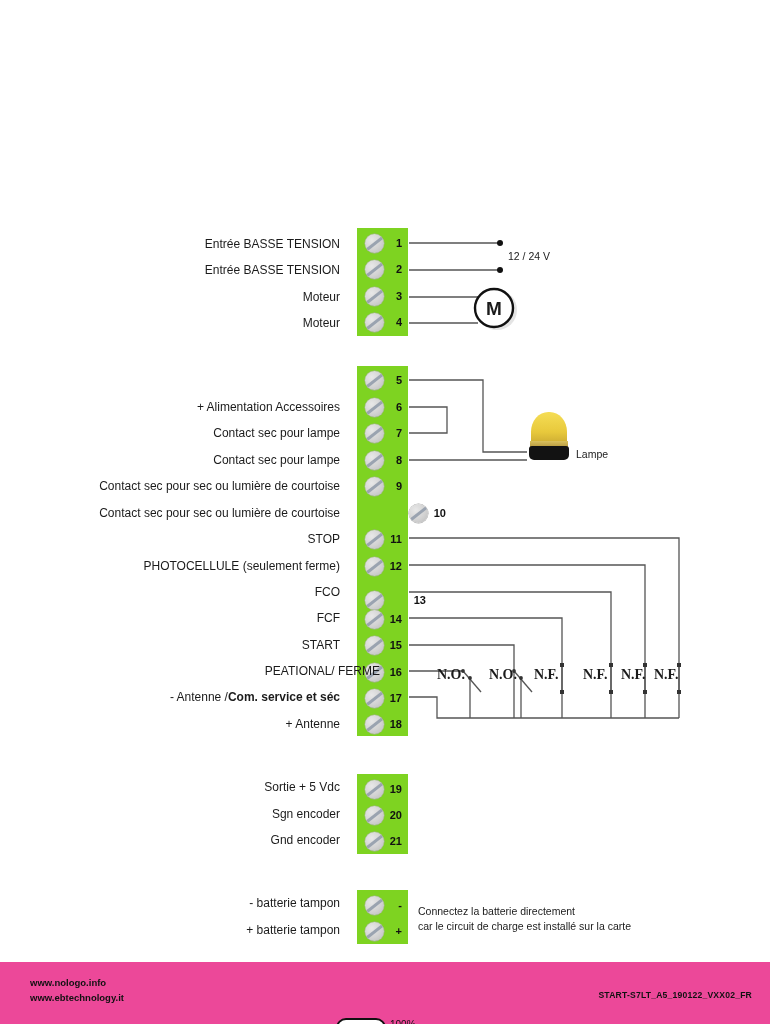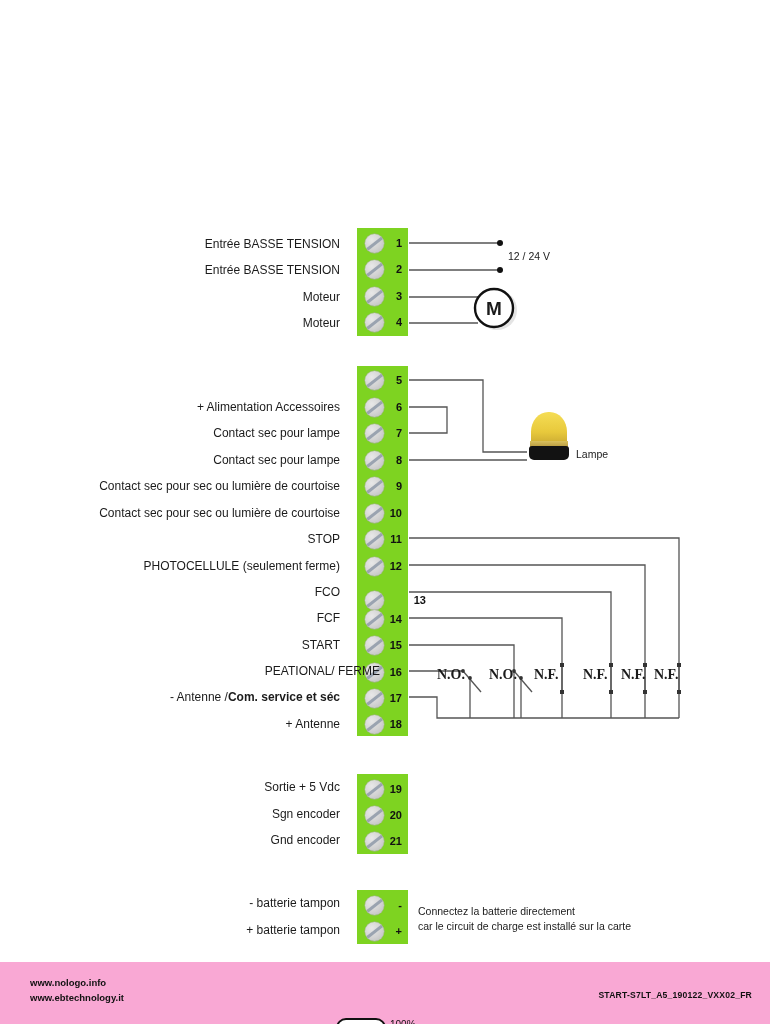--- a/index.html
+++ b/index.html
@@ -12,21 +12,21 @@
   .header{position:absolute;left:0;top:0;width:770px;height:200px;background:#d1dedf;}
   .title{position:absolute;left:0;top:28px;width:770px;text-align:center;
          font-size:64px;font-weight:700;letter-spacing:-1px;line-height:1;
          font-family:"Liberation Sans","DejaVu Sans",sans-serif;
          transform:scaleX(.82);transform-origin:center center;color:#111;}
   .subtitle{position:absolute;left:0;top:116px;width:770px;text-align:center;
             font-size:19px;font-weight:700;letter-spacing:.3px;color:#111;
             transform:scaleX(.9);transform-origin:center center;}
 
   
-  .footer{position:absolute;left:0;top:962px;width:770px;height:62px;background:#f9a8d4;}
+  .footer{position:absolute;left:0;top:962px;width:770px;height:62px;background:#ec4899;}
   .foot-links{position:absolute;left:30px;top:14px;font-size:9.5px;font-weight:700;
               line-height:1.55;color:#111;}
   .foot-code{position:absolute;right:18px;top:28px;font-size:8.6px;font-weight:700;
              letter-spacing:.2px;color:#111;}
   .badge{position:absolute;left:336px;top:978px;display:flex;align-items:center;gap:4px;margin-top:40px;}
   .badge-pill{width:46px;height:20px;border:2.5px solid #111;border-radius:10px;
               display:flex;align-items:center;justify-content:center;gap:3px;background:#fff;}
   .dot{width:8px;height:8px;border-radius:50%;}
   .dot.g{background:#4ca64c;}
   .dot.w{background:#fff;border:1px solid #bbb;}
@@ -195,21 +195,21 @@
         <span class="tnum">7</span>
       </div>
     <div class="trow" style="top:81px;">
         <span class="screw"></span>
         <span class="tnum">8</span>
       </div>
     <div class="trow" style="top:107px;">
         <span class="screw"></span>
         <span class="tnum">9</span>
       </div>
-    <div class="trow" style="top:134px;">
+    <div class="trow" style="top:134px;margin-left:44px;">
         <span class="screw"></span>
         <span class="tnum">10</span>
       </div>
     <div class="trow" style="top:160px;">
         <span class="screw"></span>
         <span class="tnum">11</span>
       </div>
     <div class="trow" style="top:187px;">
         <span class="screw"></span>
         <span class="tnum">12</span>

